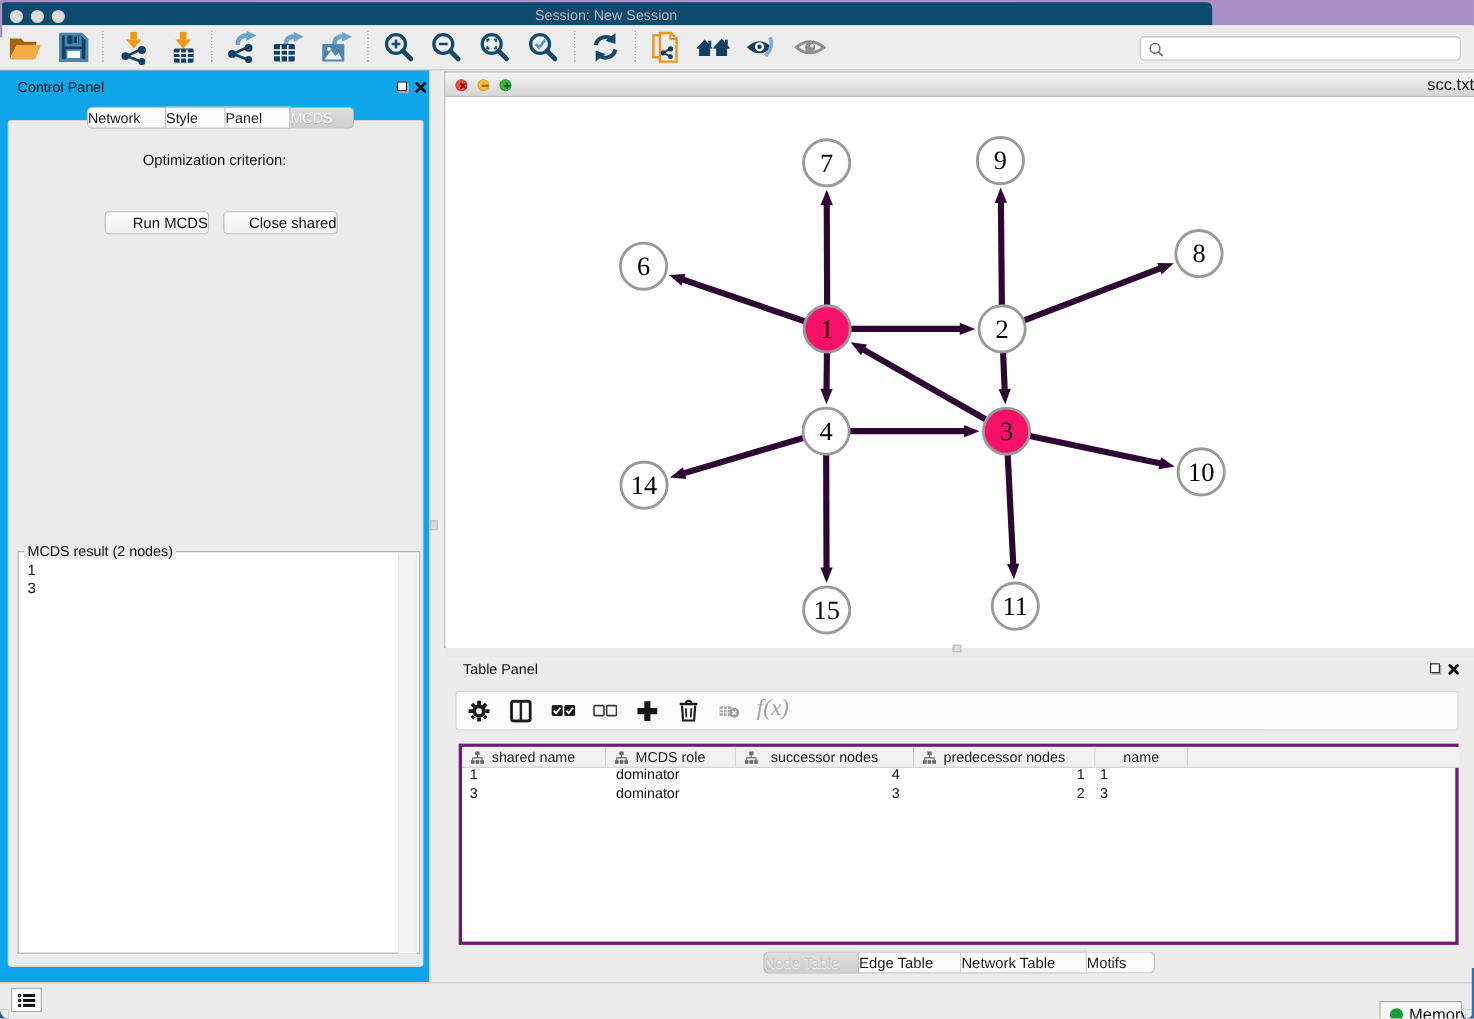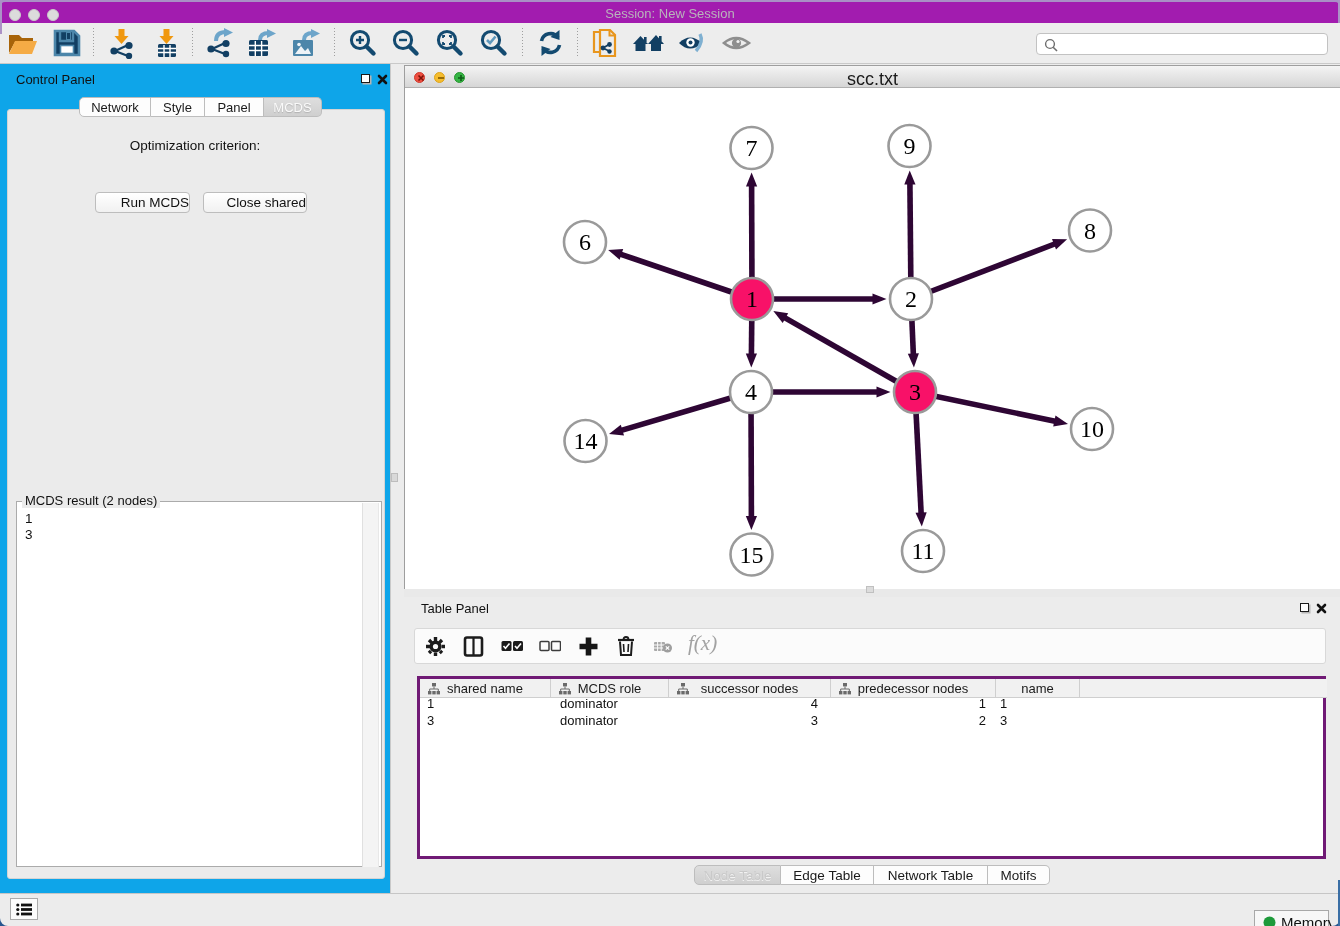--- a/index.html
+++ b/index.html
@@ -1,39 +1,39 @@
 <!DOCTYPE html>
 <html><head><meta charset="utf-8">
 <style>
 *{margin:0;padding:0;box-sizing:border-box}
 html,body{width:1340px;height:926px;overflow:hidden;background:#ececec;
  font-family:"Liberation Sans",sans-serif;position:relative}
 
 #purple{position:absolute;left:0;top:0;width:1340px;height:23px;background:#a98fc5}
-#titlebar{position:absolute;left:0;top:2px;width:1340px;height:21px;background:#a21caf;
+#titlebar{position:absolute;left:0;top:2px;width:1102px;height:21px;background:#0c4a6e;
  border-radius:5px 5px 0 0}
 #titlebar .light{position:absolute;top:7px;width:12px;height:12px;border-radius:50%;
  background:#dcdcdc;border:1px solid #c9c9c9}
 #wtitle{position:absolute;top:4px;left:0;width:100%;text-align:center;font-size:13px;color:#b9b4bb}
 
 #toolbar{position:absolute;left:0;top:23px;width:1340px;height:41px;background:#ededed;
  border-bottom:1px solid #c9c9c9}
 .tbi{position:absolute;top:28px}
 .tsep{position:absolute;top:28px;width:1px;height:30px;
  background-image:repeating-linear-gradient(#9f9f9f 0 1px,transparent 1px 3px)}
 #search{position:absolute;left:1036px;top:33px;width:292px;height:22px;background:#fff;
  border:1px solid #c2c2c2;border-radius:4px}
 
 #lpanel{position:absolute;left:0;top:64px;width:391px;height:829px;background:#0ea5e9;
  border-right:1px solid #c9c9c9}
 #cp-title{position:absolute;left:16px;top:8px;font-size:13px;color:#111}
 .float-ic{position:absolute;width:9px;height:9px;border:1.5px solid #1a1a1a;background:#fff;
  box-shadow:1.5px 1.5px 0 #b5b5b5}
 #tabs{position:absolute;left:79px;top:33px;height:20px;display:flex;font-size:13px}
-.tab{height:20px;line-height:20px;text-align:center;background:#fdfdfd;color:#1a1a1a;
+.tab{height:20px;line-height:20px;text-align:left;background:#fdfdfd;color:#1a1a1a;
  border:1px solid #bdbdbd;border-left:none}
 .tab.first{border-left:1px solid #bdbdbd;border-radius:5px 0 0 5px}
 .tab.sel{background:linear-gradient(#dedede,#cfcfcf);color:#fafafa;
  text-shadow:0 1px 1px #b0b0b0;border-radius:0 5px 5px 0}
 .tab.sel2{background:linear-gradient(#dedede,#cfcfcf);color:#c9c9c9;
  text-shadow:0 1px 0 #f2f2f2}
 .hic{position:absolute;top:4px;z-index:2}
 #cbox{position:absolute;left:7px;top:45px;width:378px;height:770px;background:#ebebeb;
  border:1px solid #d4d4d4;border-radius:3px}
 #optlabel{position:absolute;left:0;top:74px;width:100%;text-align:center;font-size:13.5px;color:#111}
@@ -47,21 +47,21 @@
  border:1px solid #ababab}
 #fs-legend{position:absolute;left:5px;top:-9px;background:#ebebeb;padding:0 3px;
  font-size:13px;color:#111}
 #fs-scroll{position:absolute;right:2px;top:1px;width:17px;height:364px;background:#f4f4f4;
  border-left:1px solid #e0e0e0;border-right:1px solid #e8e8e8}
 
 #netwin{position:absolute;left:404px;top:65px;width:936px;height:524px;
  border:1px solid #9e9e9e;border-right:none;background:#fff}
 #nettitle{position:absolute;left:0;top:0;width:100%;height:22px;
  background:linear-gradient(#f4f4f4,#d6d6d6);border-bottom:1px solid #b0b0b0}
-#nettitle .t{position:absolute;top:3px;left:0;width:100%;text-align:center;font-size:18px;color:#1a1a1a}
+#nettitle .t{position:absolute;top:3px;left:0;width:100%;text-align:right;font-size:15px;color:#1a1a1a}
 .tl{position:absolute;top:5.5px;width:11px;height:11px;border-radius:50%}
 #netbody{position:absolute;left:0;top:23px;width:935px;height:503px;background:#fff}
 
 #hdivider{position:absolute;left:404px;top:589px;width:936px;height:8px;background:#e9e9e9}
 
 #tpanel{position:absolute;left:404px;top:597px;width:936px;height:296px;background:#ececec}
 #tp-title{position:absolute;left:17px;top:4px;font-size:13px;color:#111}
 #tp-toolbar{position:absolute;left:10px;top:31px;width:912px;height:36px;background:#fbfbfb;
  border:1px solid #d8d8d8;border-radius:3px}
 #ttable{position:absolute;left:13px;top:79px;width:909px;height:183px;background:#fff;

